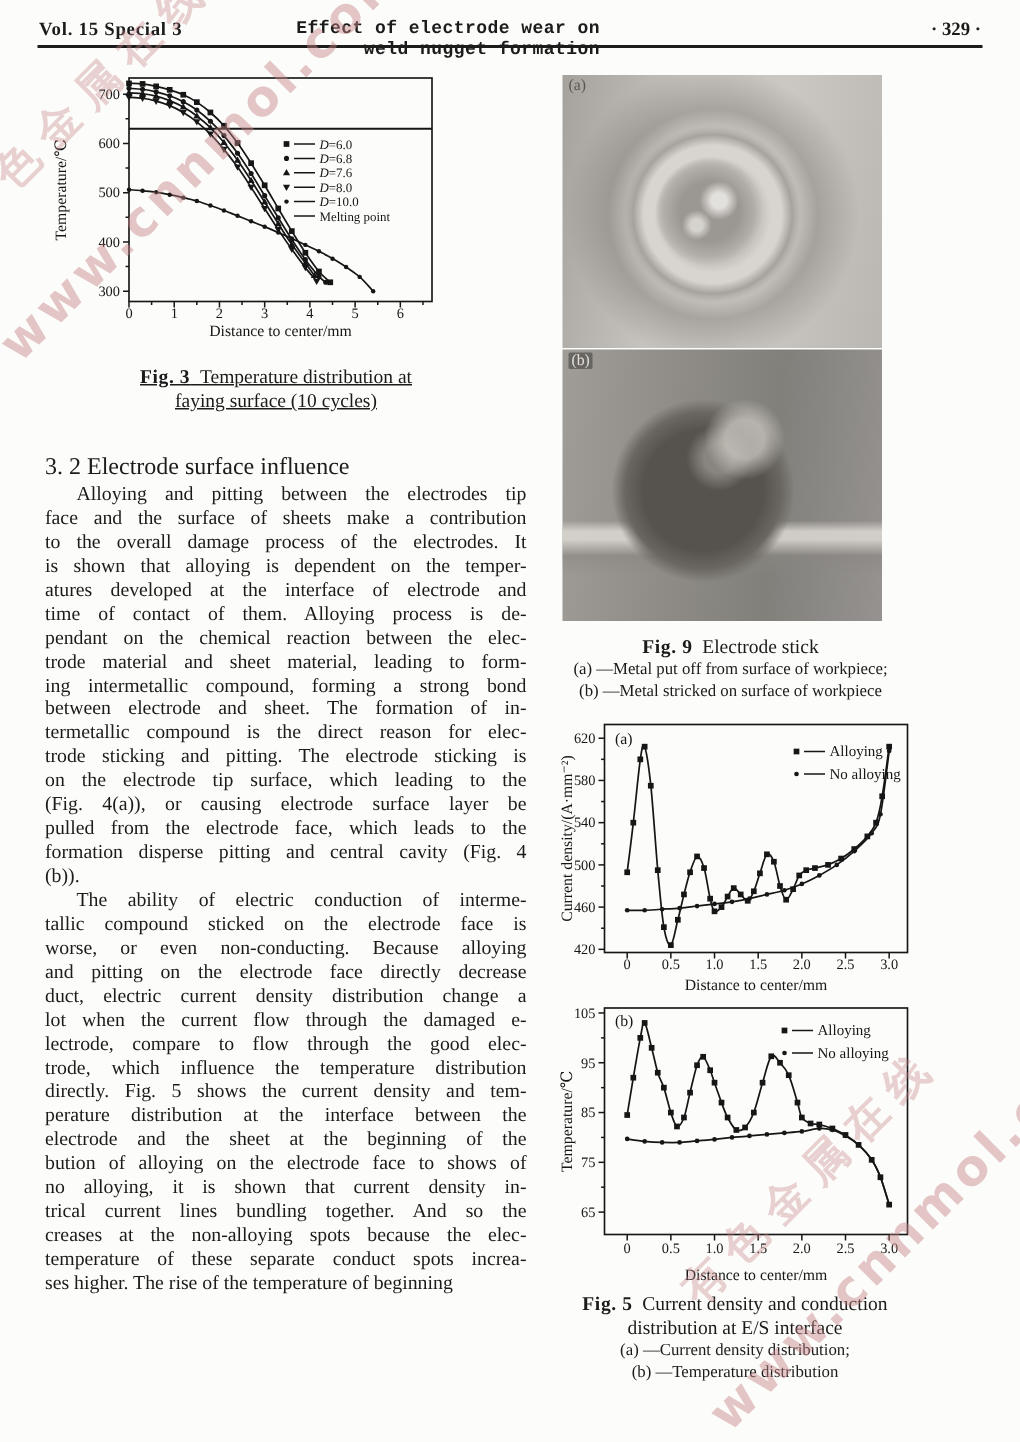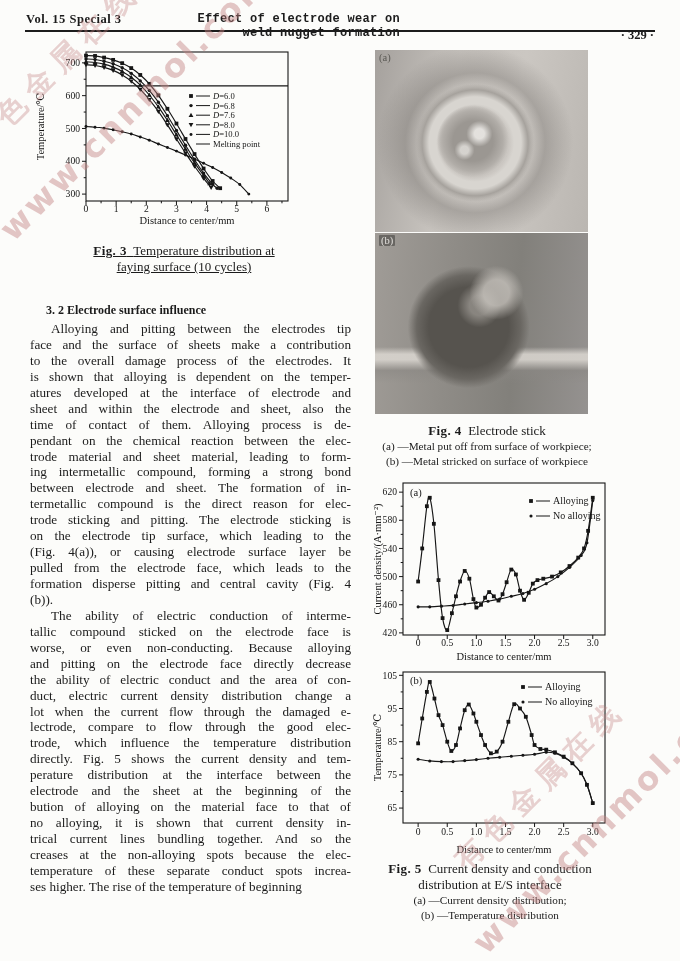--- a/index.html
+++ b/index.html
@@ -5,34 +5,34 @@
   html,body{margin:0;padding:0;}
   body{
     width:680px;height:961px;position:relative;overflow:hidden;
     background:#fcfcfa;color:#1b1b1b;
     font-family:"Liberation Serif","DejaVu Serif",serif;
   }
   
   .hdr{position:absolute;top:12px;left:0;width:680px;font-size:12.5px;font-weight:bold;}
   .hdr-left{position:absolute;left:26px;top:0;letter-spacing:.5px;}
   .hdr-center{position:absolute;left:160px;top:0;width:240px;text-align:right;font-size:12px;letter-spacing:.3px;font-family:Liberation Mono, monospace;}
-  .hdr-right{position:absolute;right:26px;top:16px;}
+  .hdr-right{position:absolute;right:26px;top:0;}
   .hdr-rule{position:absolute;top:30px;left:25px;width:630px;border-bottom:2.6px solid #1c1c1c;}
   
   svg text{fill:#161616;font-family:"Liberation Serif","DejaVu Serif",serif;}
   svg .axis{fill:none;stroke:#161616;stroke-width:1.1;}
   svg .crv{fill:none;stroke:#161616;stroke-width:1.15;}
   svg .tk{stroke:#161616;stroke-width:1;}
   svg .mrk{fill:#161616;stroke:none;}
   
   .caption{position:absolute;text-align:center;font-size:13px;line-height:16px;}
   .caption .cap-sub{font-size:11.2px;line-height:14.5px;}
   .caption b{letter-spacing:.4px;}
   
-  .section-heading{position:absolute;left:46px;top:303px;width:330px;font-weight:bold;font-size:12px;}
+  .section-heading{position:absolute;left:30px;top:303px;width:330px;font-weight:normal;font-size:16px;}
   .textcol{position:absolute;left:30px;width:321px;font-size:13.2px;}
   .jline{text-align:justify;text-align-last:justify;height:15.95px;line-height:15.95px;white-space:nowrap;}
   .jline.lastline{text-align-last:left;}
   .jline.ind{text-indent:21px;}
   
   .photo{position:absolute;left:375px;width:213px;}
   .photo .plabel{position:absolute;left:4px;top:2px;font-size:10.5px;}
   #photoA{top:50px;height:182px;background:
     radial-gradient(circle at 49% 46%, rgba(245,243,240,.8) 0 5px, rgba(245,243,240,0) 13px),
     radial-gradient(circle at 42% 55%, rgba(238,236,232,.7) 0 4px, rgba(238,236,232,0) 10px),
@@ -235,62 +235,60 @@
   <div>faying surface (10 cycles)</div>
 </div>
 
 <div class="section-heading">3. 2   Electrode surface influence</div>
 <div class="textcol" style="top:321px;" id="textcol">
     <div class="jline ind">Alloying and pitting between the electrodes tip</div>
     <div class="jline">face and the surface of sheets make a contribution</div>
     <div class="jline">to the overall damage process of the electrodes. It</div>
     <div class="jline">is shown that alloying is dependent on the temper-</div>
     <div class="jline">atures developed at the interface of electrode and</div>
-    <div class="jline">sheet and within the electrode and sheet, also the</div>
     <div class="jline">time of contact of them. Alloying process is de-</div>
     <div class="jline">pendant on the chemical reaction between the elec-</div>
     <div class="jline">trode material and sheet material, leading to form-</div>
     <div class="jline">ing intermetallic compound, forming a strong bond</div>
     <div class="jline">between electrode and sheet. The formation of in-</div>
     <div class="jline">termetallic compound is the direct reason for elec-</div>
     <div class="jline">trode sticking and pitting. The electrode sticking is</div>
     <div class="jline">on the electrode tip surface, which leading to the</div>
     <div class="jline">(Fig. 4(a)), or causing electrode surface layer be</div>
     <div class="jline">pulled from the electrode face, which leads to the</div>
     <div class="jline">formation disperse pitting and central cavity (Fig. 4</div>
     <div class="jline lastline">(b)).</div>
     <div class="jline ind">The ability of electric conduction of interme-</div>
     <div class="jline">tallic compound sticked on the electrode face is</div>
     <div class="jline">worse, or even non-conducting. Because alloying</div>
     <div class="jline">and pitting on the electrode face directly decrease</div>
-    <div class="jline">the ability of electric conduct and the area of con-</div>
     <div class="jline">duct, electric current density distribution change a</div>
     <div class="jline">lot when the current flow through the damaged e-</div>
     <div class="jline">lectrode, compare to flow through the good elec-</div>
     <div class="jline">trode, which influence the temperature distribution</div>
     <div class="jline">directly. Fig. 5 shows the current density and tem-</div>
     <div class="jline">perature distribution at the interface between the</div>
     <div class="jline">electrode and the sheet at the beginning of the</div>
-    <div class="jline">bution of alloying on the material face to that of</div>
+    <div class="jline">bution of alloying on the electrode face to shows of</div>
     <div class="jline">no alloying, it is shown that current density in-</div>
     <div class="jline">trical current lines bundling together. And so the</div>
     <div class="jline">creases at the non-alloying spots because the elec-</div>
     <div class="jline">temperature of these separate conduct spots increa-</div>
     <div class="jline lastline">ses higher. The rise of the temperature of beginning</div>
   </div>
 
 <div class="photo" id="photoA">
   <span class="plabel">(a)</span>
 </div>
 <div class="photo" id="photoB">
   <span class="plabel">(b)</span>
 </div>
 
 <div class="caption" style="left:362px;top:423px;width:250px;">
-  <div><b>Fig. 4</b>&nbsp;&nbsp;<span>Electrode stick</span></div>
+  <div><b>Fig. 9</b>&nbsp;&nbsp;<span>Electrode stick</span></div>
   <div class="cap-sub">(a) —Metal put off from surface of workpiece;</div>
   <div class="cap-sub">(b) —Metal stricked on surface of workpiece</div>
 </div>
 
 <svg width="298" height="186" style="position:absolute;left:370px;top:480px">
     <rect class="axis" x="33" y="3" width="202" height="152"></rect>
     <line class="tk" x1="30.7" y1="138.8148148148148" x2="33" y2="138.8148148148148"></line>
     <line class="tk" x1="30.7" y1="110.66666666666666" x2="33" y2="110.66666666666666"></line>
     <line class="tk" x1="30.7" y1="82.51851851851852" x2="33" y2="82.51851851851852"></line>
     <line class="tk" x1="30.7" y1="54.37037037037037" x2="33" y2="54.37037037037037"></line>

